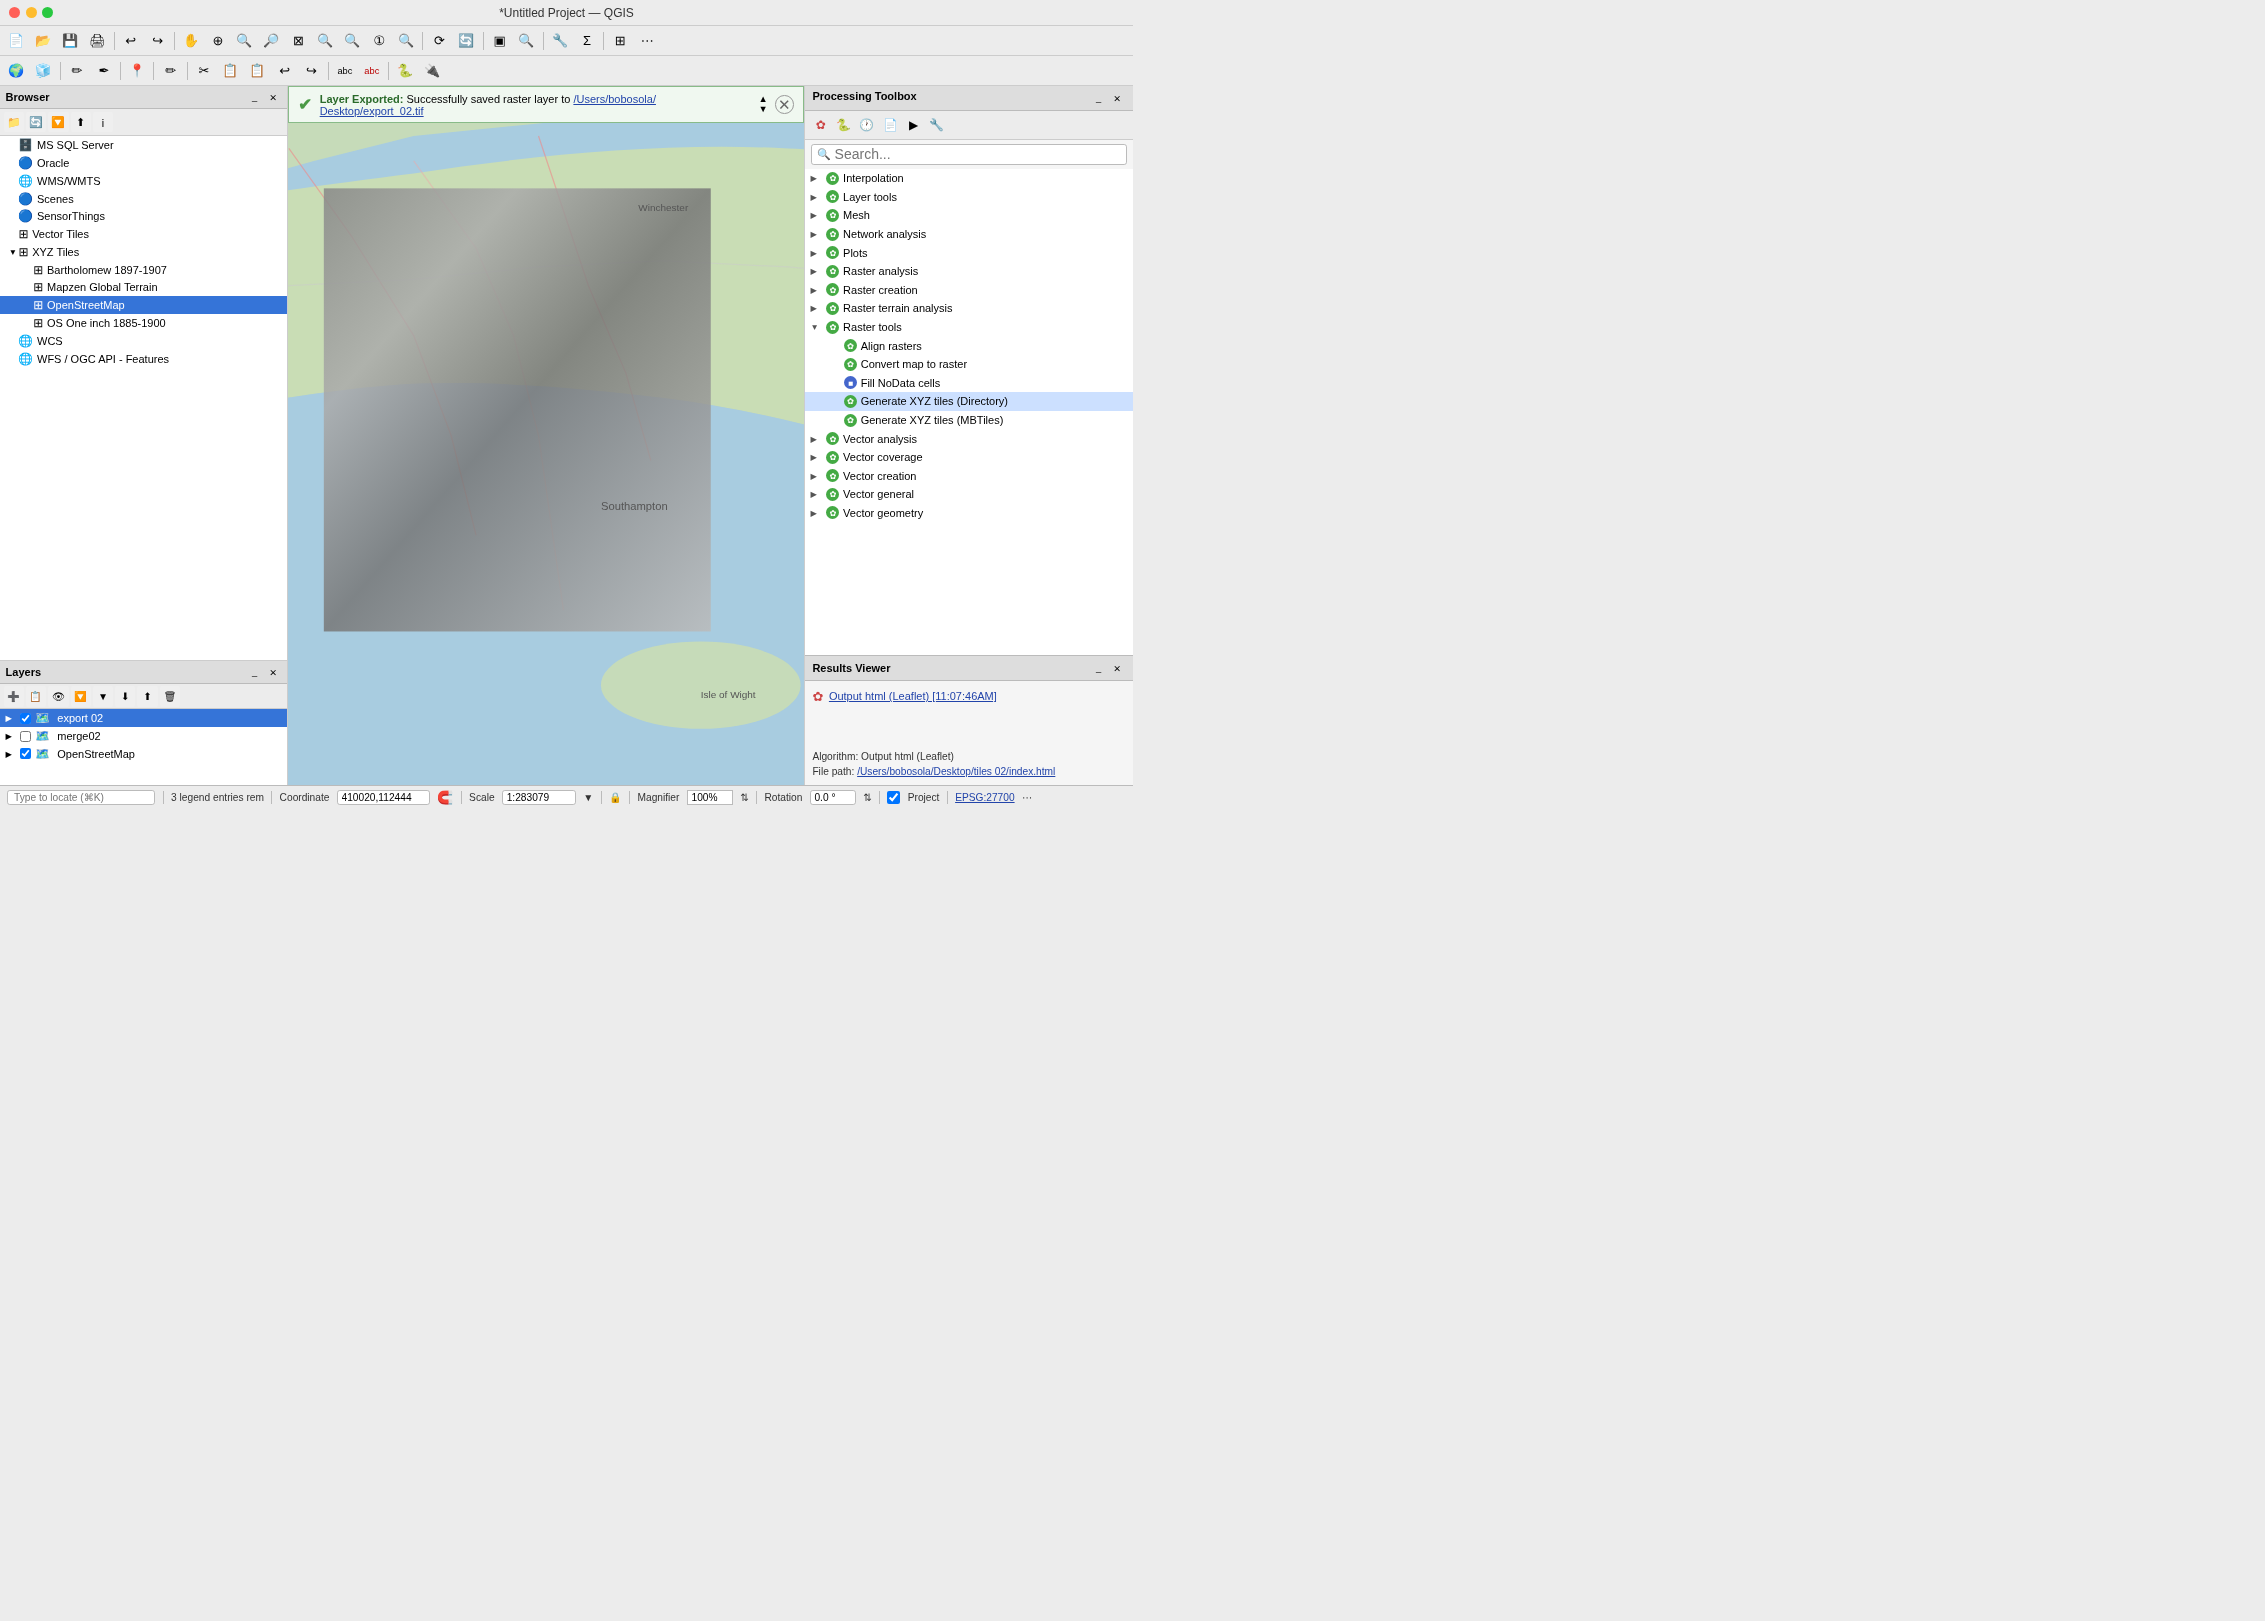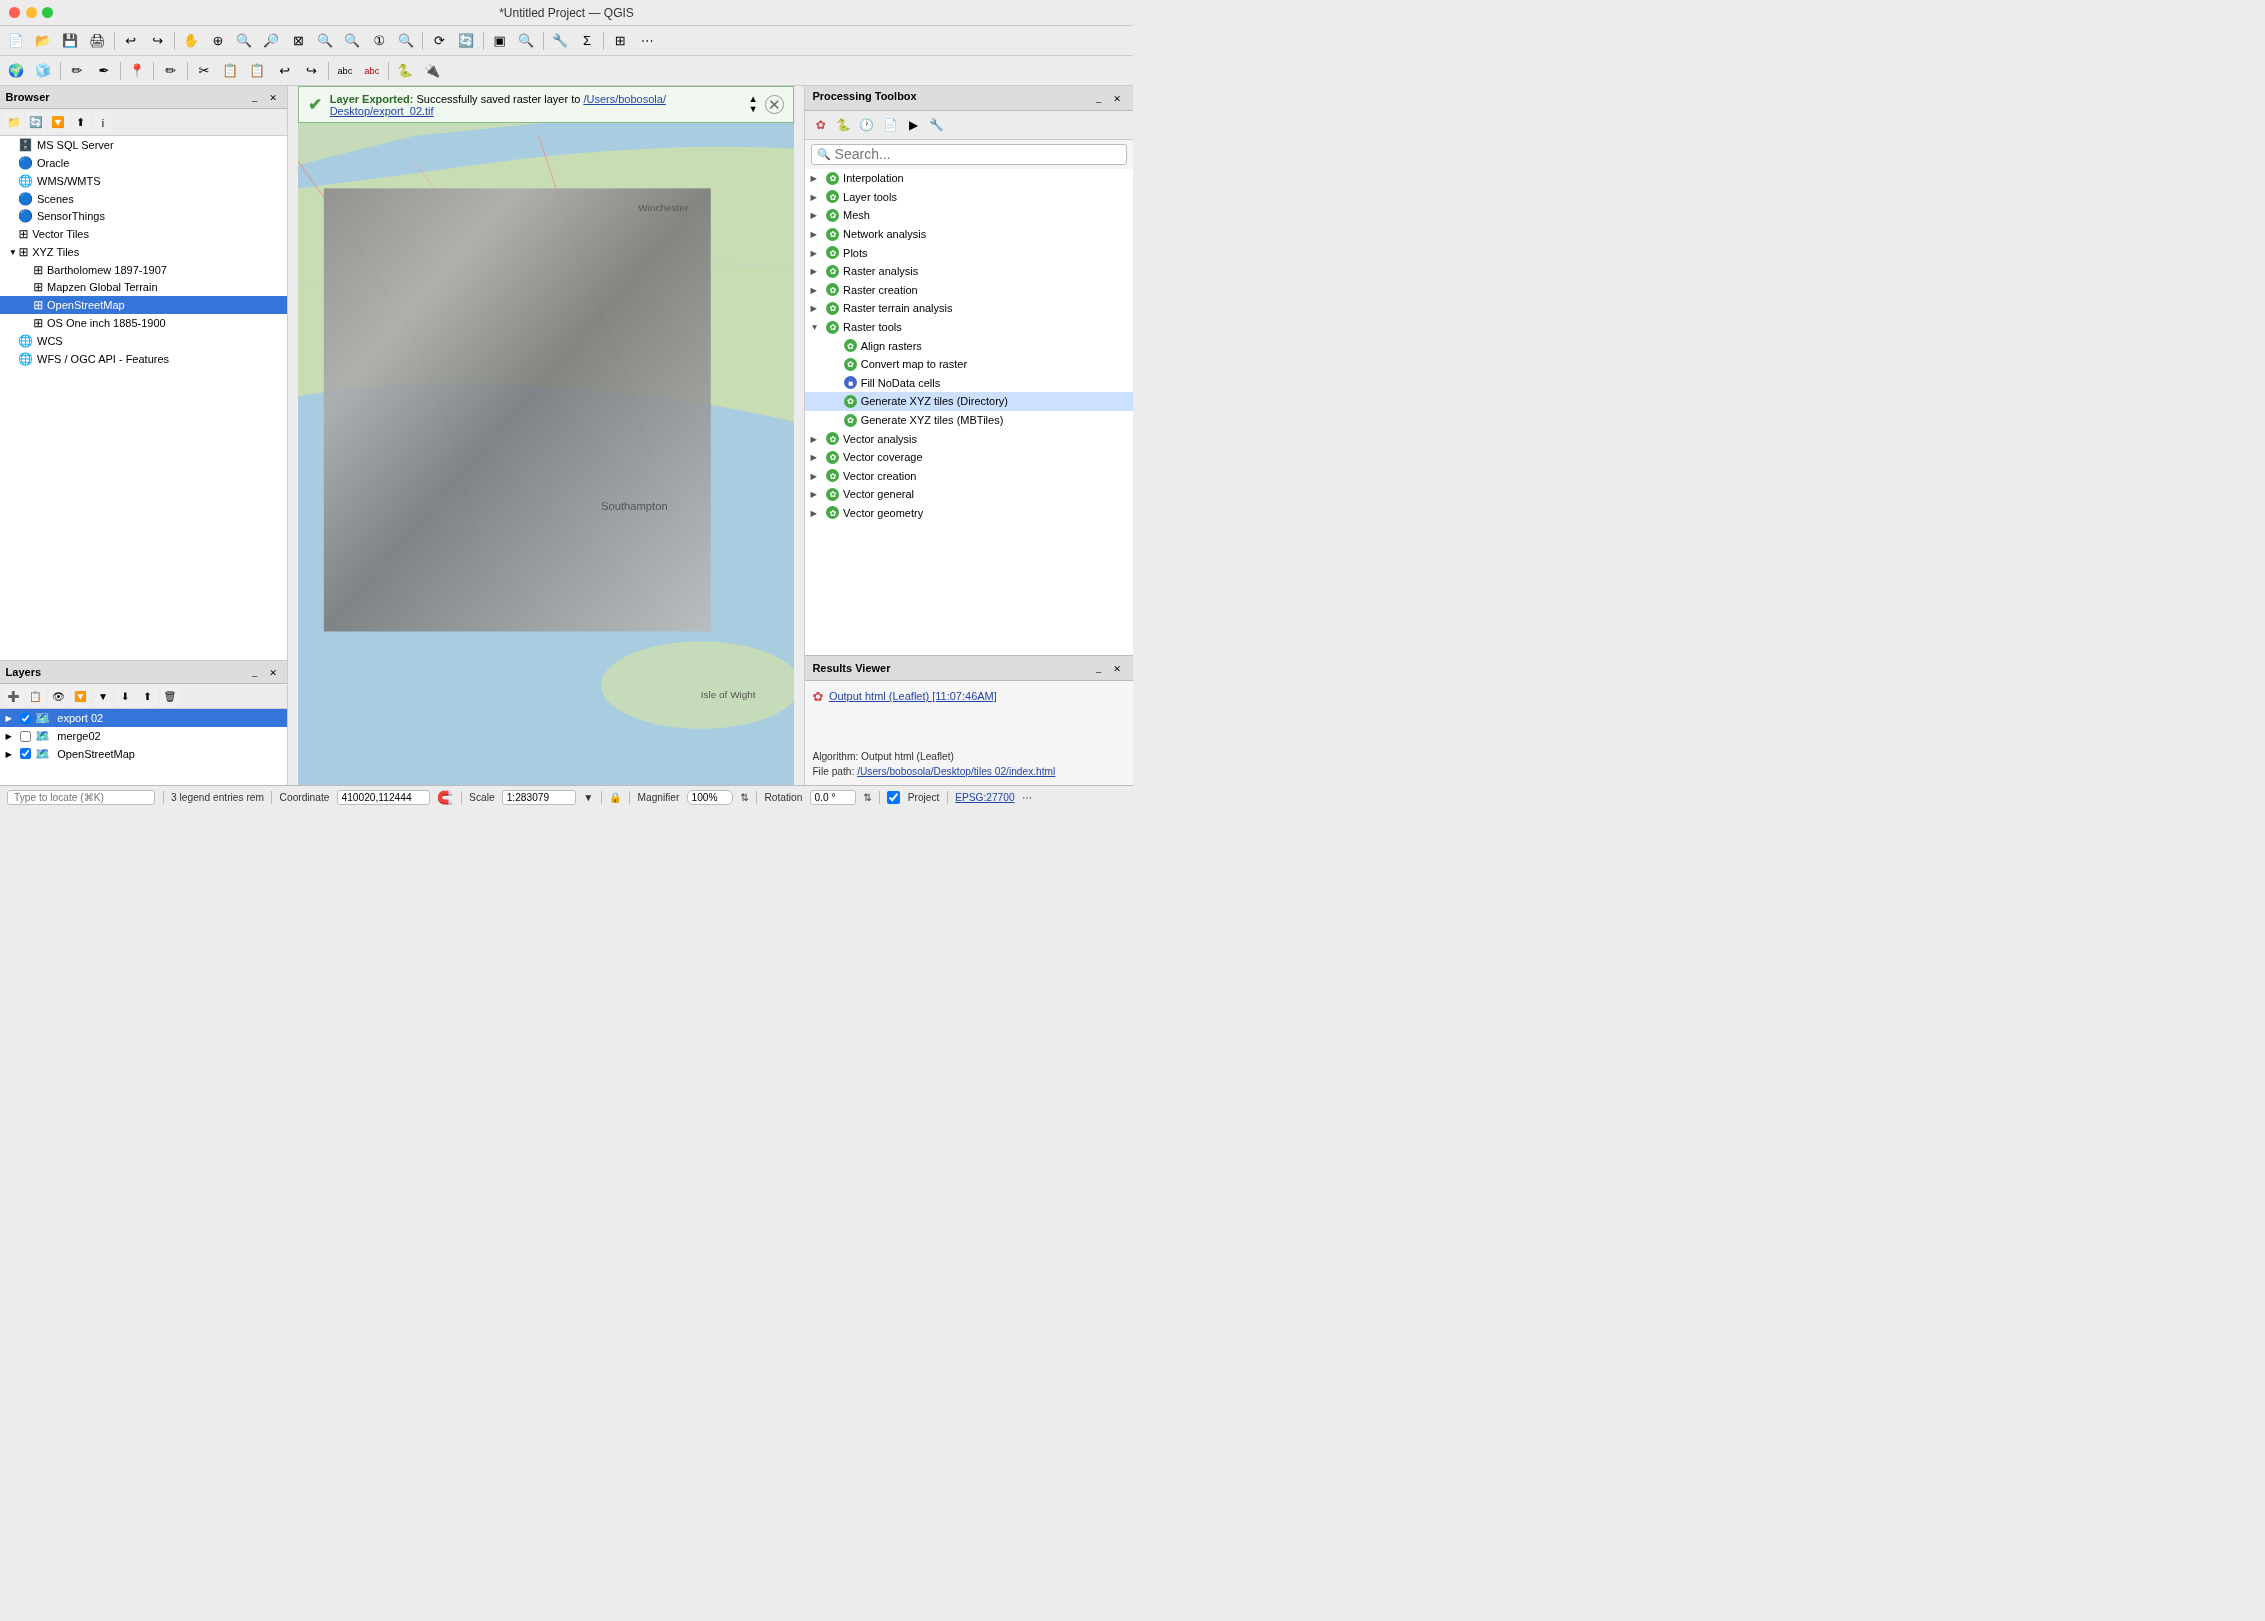--- a/index.html
+++ b/index.html
@@ -14,21 +14,21 @@
     .tb-max { background: #28c840; }
     .title-text { font-size: 12px; color: #333; font-weight: 500; }
 
     
     .toolbar-area { background: #ececec; border-bottom: 0.9px solid #ccc; padding: 1.9px 3.7px; display: flex; align-items: center; flex-wrap: wrap; gap: 0.9px; }
     .tool-btn { width: 26px; height: 26px; display: inline-flex; align-items: center; justify-content: center; border: 0.9px solid transparent; border-radius: 2.8px; cursor: pointer; font-size: 13px; background: transparent; }
     .tool-btn.separator { width: 5.6px; height: 26px; display: inline-flex; align-items: center; }
     .tool-btn.separator::after { content: ''; width: 0.9px; height: 18.6px; background: #bbb; }
 
     
-    .main-layout { display: flex; height: calc(811px - 26px - 56px - 30px); gap: 10px; }
+    .main-layout { display: flex; height: calc(811px - 26px - 56px - 30px); }
 
     
     .left-panel { width: 288px; display: flex; flex-direction: column; border-right: 0.9px solid #ccc; }
 
     
     .panel { background: #f5f5f5; flex: 1; display: flex; flex-direction: column; overflow: hidden; }
     .panel-header { background: #ddd; padding: 2.8px 5.6px; display: flex; align-items: center; justify-content: space-between; border-bottom: 0.9px solid #bbb; }
     .panel-title { font-weight: 600; font-size: 11px; }
     .panel-tools { display: flex; gap: 1.9px; }
     .panel-tool-btn { width: 16.7px; height: 16.7px; display: inline-flex; align-items: center; justify-content: center; cursor: pointer; font-size: 9.3px; border: 0.9px solid transparent; border-radius: 1.9px; }
@@ -85,21 +85,21 @@
     .results-item { display: flex; align-items: center; gap: 5.6px; padding: 1.9px 0; }
     .results-link { color: #2244aa; text-decoration: underline; font-size: 11px; cursor: pointer; }
     .results-footer { padding: 5.6px 7.4px; font-size: 10.2px; color: #333; line-height: 1.5; }
 
     
     .status-bar { height: 24px; background: #ececec; border-top: 0.9px solid #bbb; display: flex; align-items: center; padding: 0 7.4px; gap: 7.4px; font-size: 10.2px; color: #333; }
     .status-sep { width: 0.9px; height: 13px; background: #bbb; }
     .locate-box { border: 0.9px solid #bbb; border-radius: 2.8px; background: white; padding: 0.9px 5.6px; width: 148px; font-size: 10.2px; }
     .coord-input { border: 0.9px solid #bbb; border-radius: 2.8px; background: white; padding: 0.9px 3.7px; width: 93px; font-size: 10.2px; }
     .scale-input { border: 0.9px solid #bbb; border-radius: 2.8px; background: white; padding: 0.9px 3.7px; width: 74px; font-size: 10.2px; }
-    .mag-input { border: 0.9px solid #bbb; border-radius: 6px; background: white; padding: 0.9px 3.7px; width: 46px; font-size: 10.2px; }
+    .mag-input { border: 0.9px solid #bbb; border-radius: 0; background: white; padding: 0.9px 3.7px; width: 46px; font-size: 10.2px; }
     .rot-input { border: 0.9px solid #bbb; border-radius: 2.8px; background: white; padding: 0.9px 3.7px; width: 46px; font-size: 10.2px; }
 
     
     .layers-panel { height: 125px; border-top: 0.9px solid #ccc; display: flex; flex-direction: column; background: #f5f5f5; }
     .layers-toolbar { display: flex; align-items: center; gap: 1.9px; padding: 1.9px 3.7px; background: #ececec; border-bottom: 0.9px solid #ccc; }
 
     .layer-item { display: flex; align-items: center; padding: 1.9px 5.6px; cursor: pointer; gap: 3.7px; }
     .layer-item.selected { background: #3574d8; color: white; }
     .layer-checkbox { width: 11px; height: 11px; }
     .layer-icon { font-size: 12px; }

